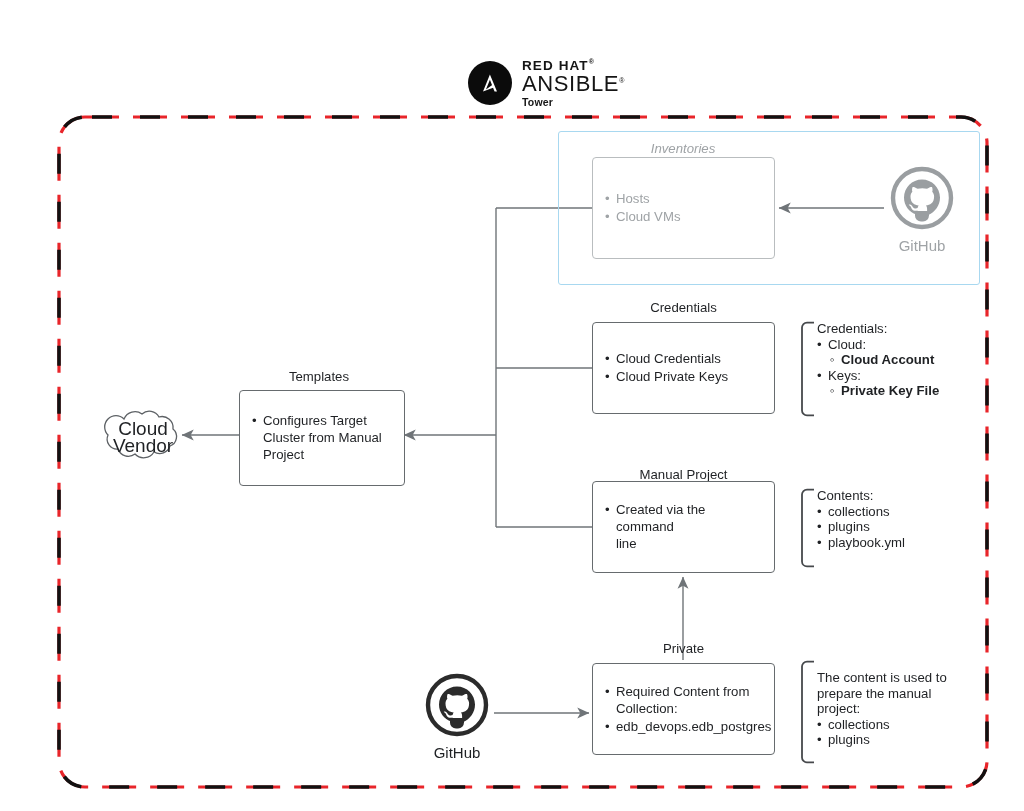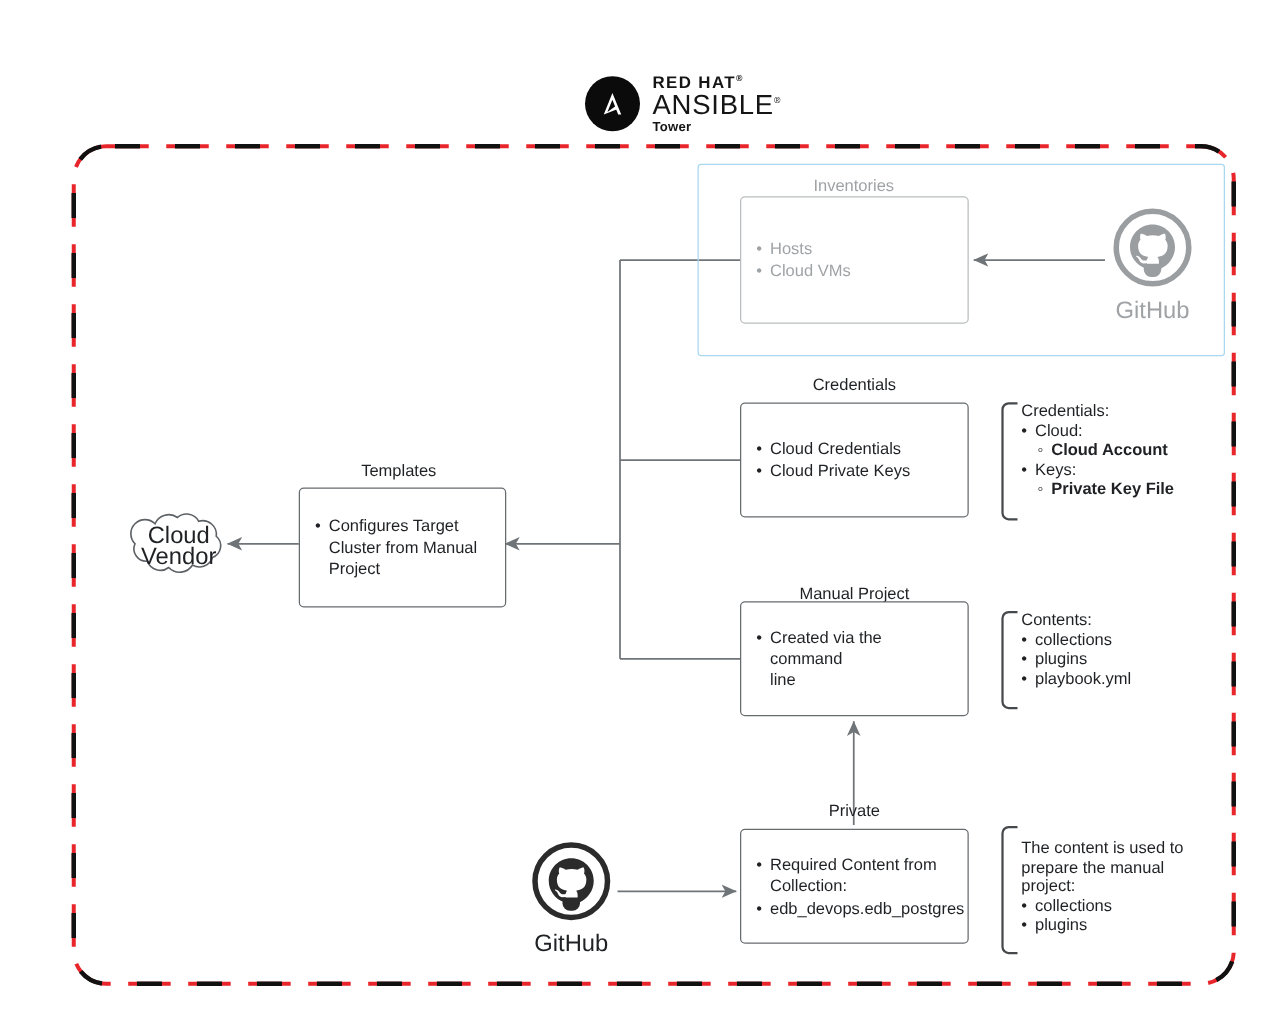--- a/index.html
+++ b/index.html
@@ -88,21 +88,21 @@
   .node.dim{border-color:#b9bdbf;}
   .node.dim li{color:#9fa3a6;}
 
   .caption{
     position:absolute;
     font-size:13.2px;
     color:#1f2124;
     text-align:center;
     white-space:nowrap;
   }
-  .caption.dim{color:#9fa3a6;}
+  .caption.dim{color:#9fa3a6;font-style:italic;}
 
   
   #inv-container{
     position:absolute;
     left:558px; top:131px;
     width:422px; height:154px;
     border:1.6px solid #a8d8f0;
     border-radius:3px;
     box-sizing:border-box;
     background:transparent;
@@ -121,21 +121,21 @@
   }
   .annot .txt .l0{display:block;}
   .annot .txt .l1{display:block;padding-left:11px;position:relative;}
   .annot .txt .l1:before{content:"•";position:absolute;left:0;top:0;}
   .annot .txt .l2{display:block;padding-left:24px;position:relative;font-weight:bold;}
   .annot .txt .l2:before{content:"◦";position:absolute;left:13px;top:0;}
 
   
   .gh{position:absolute;text-align:center;}
   .gh .ghlabel{
-    font-size:19px;margin-top:3px;display:block;
+    font-size:15px;margin-top:3px;display:block;
   }
   .gh.dark .ghlabel{color:#1f2124;}
   .gh.dim .ghlabel{color:#9fa3a6;}
 
   
   #wires{position:absolute;left:0;top:0;width:1024px;height:811px;}
 </style>
 </head>
 <body>
 

